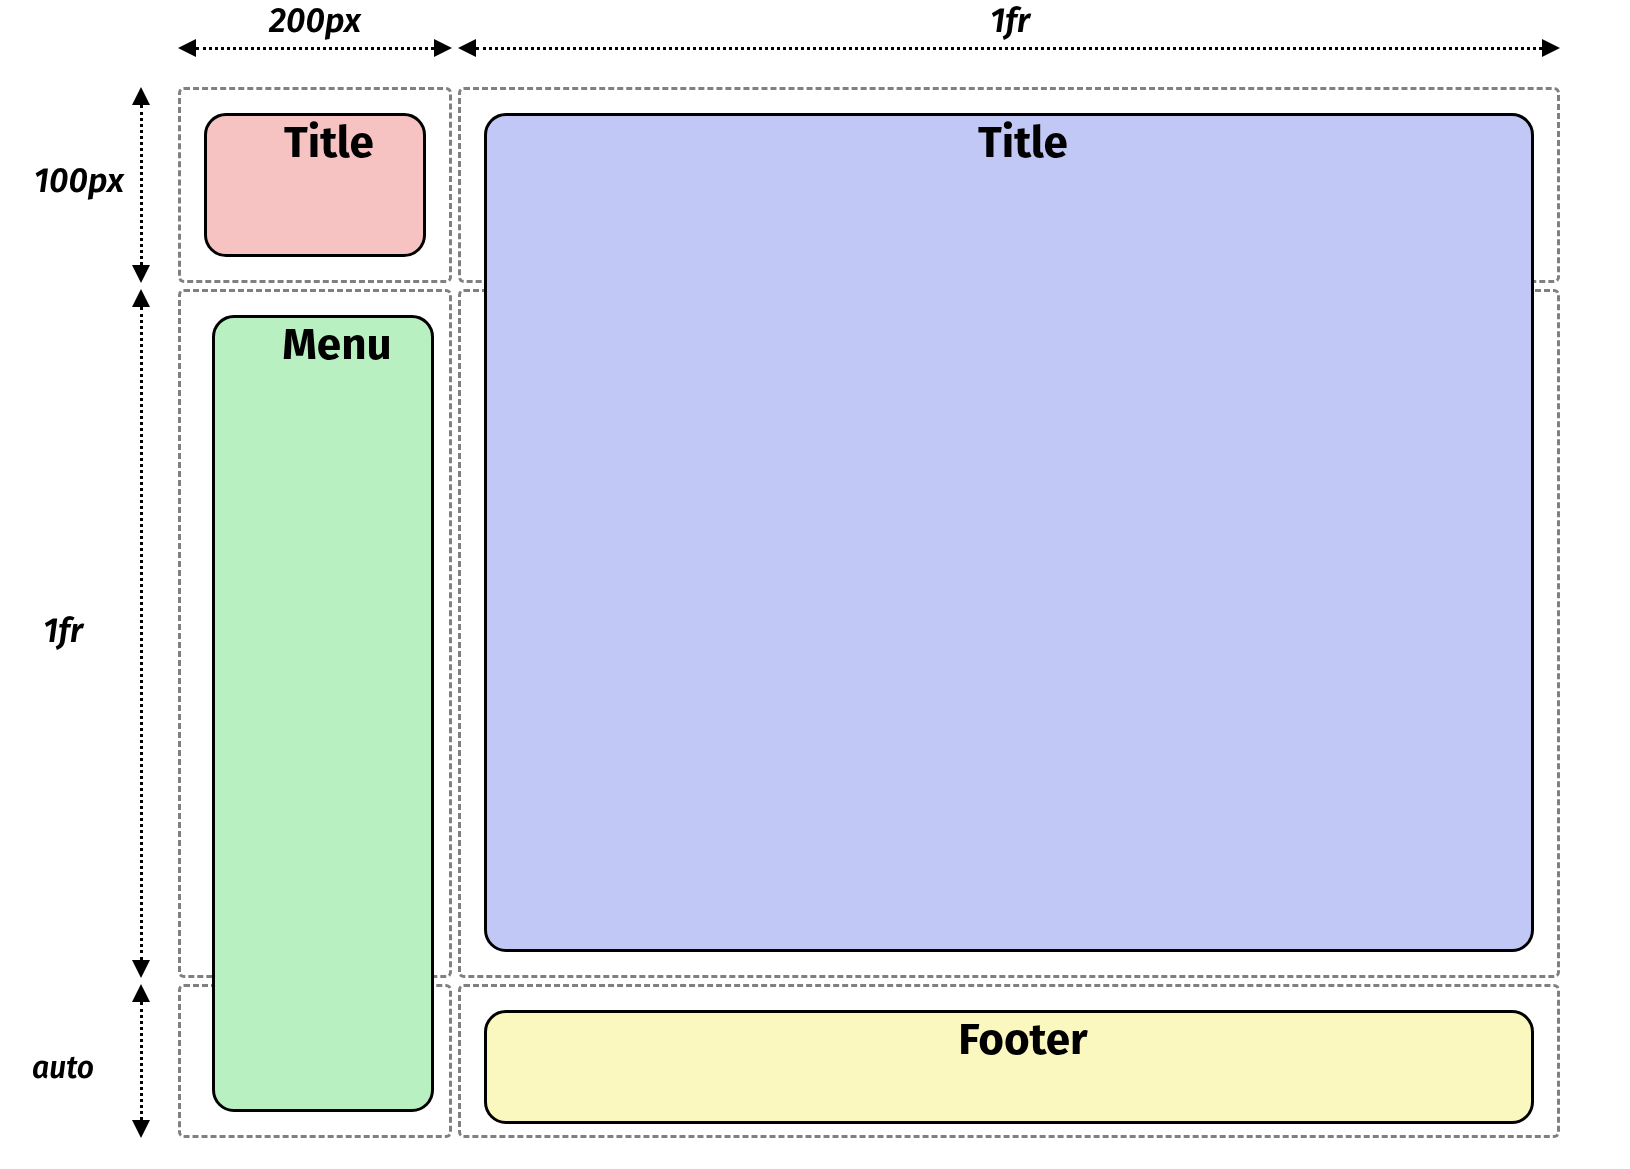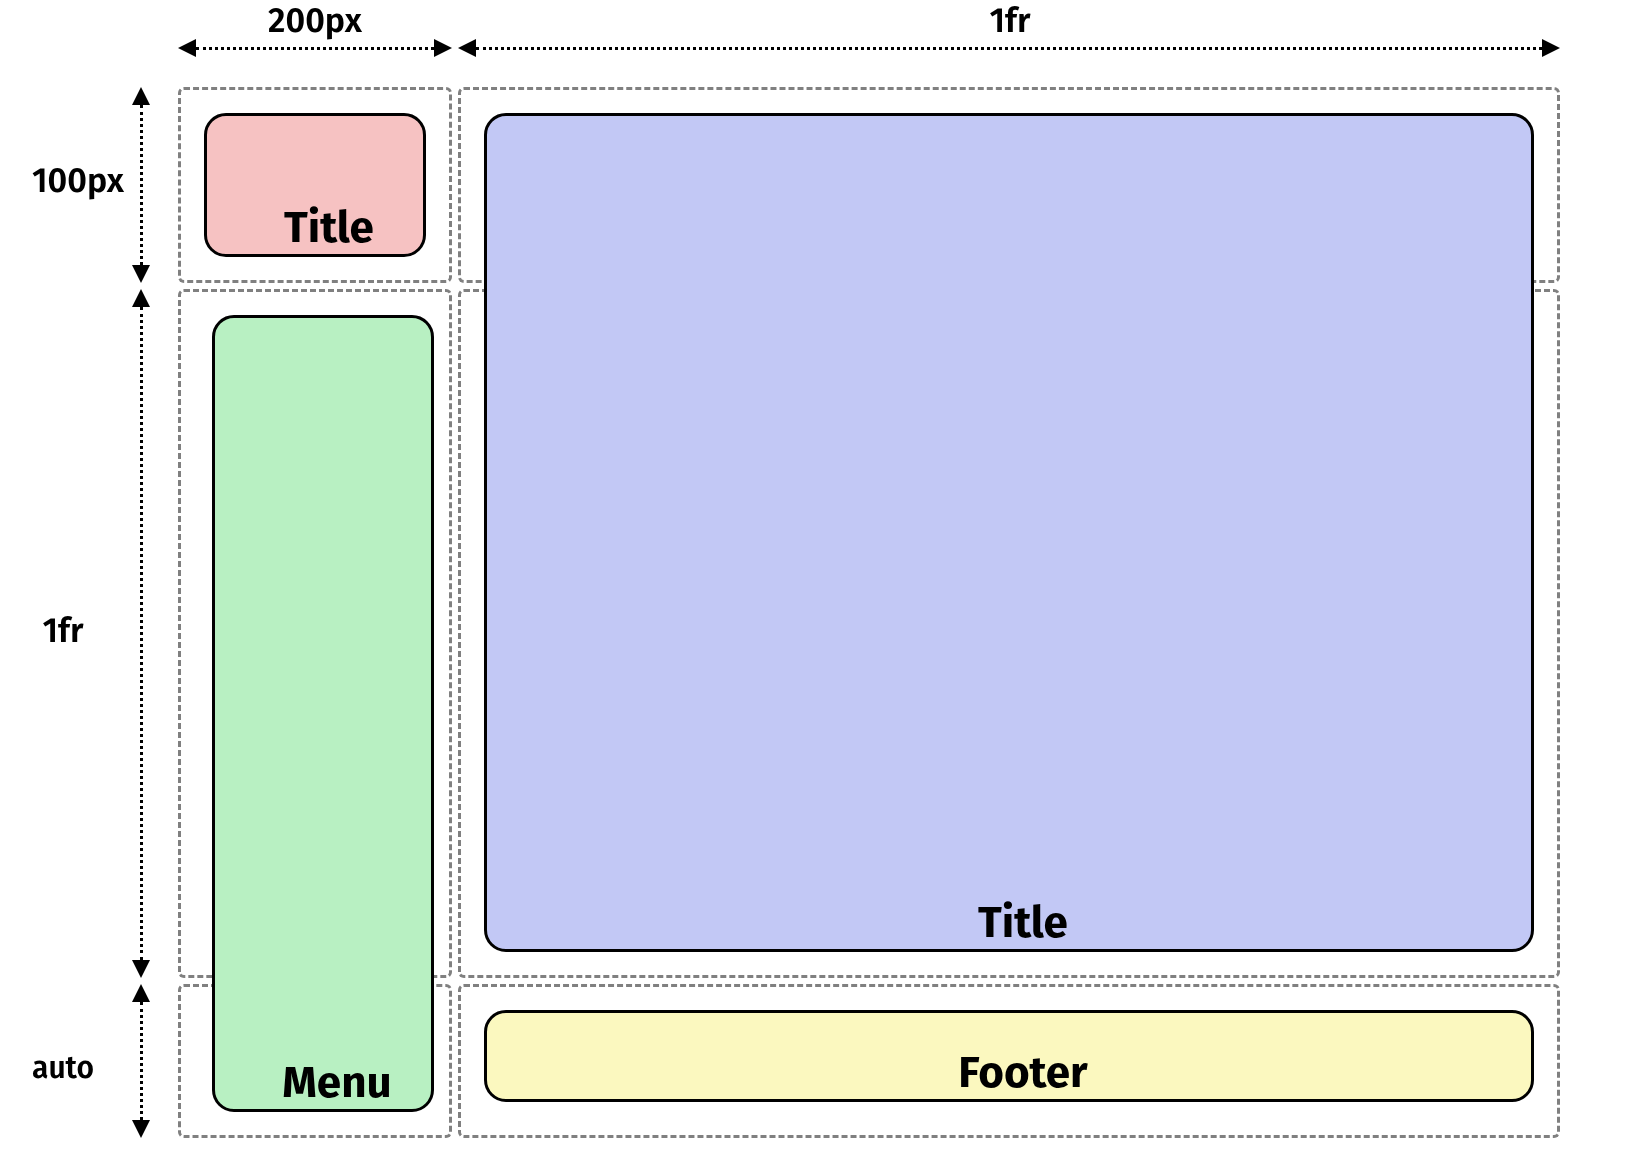--- a/index.html
+++ b/index.html
@@ -17,20 +17,21 @@
     height: 1169px;
   }
 
   
   .dim-label {
     position: absolute;
     font-size: 34px;
     font-weight: 600;
     color: #000;
     text-align: center;
+    font-style: italic;
   }
 
   
   .dim-h {
     position: absolute;
     height: 0;
     border-top: 3px dotted #000;
   }
   
   .dim-v {
@@ -72,21 +73,21 @@
     border: 3px dashed #808080;
     border-radius: 6px;
   }
 
   
   .region {
     position: absolute;
     border: 3px solid #000;
     border-radius: 22px;
     display: flex;
-    align-items: flex-end;
+    align-items: flex-start;
     justify-content: center;
     font-size: 44px;
     font-weight: 700;
     color: #000;
     padding-left: 28px;
   }
   .title-box  { background: #f6c2c2; }
   .menu-box   { background: #b8f0c2; }
   .main-box   { background: #c2c8f5; }
   .footer-box { background: #fbf8bf; }
@@ -134,17 +135,17 @@
   </div>
 
   <div class="region menu-box" style="left:212px; top:315px; width:222px; height:797px;">
     <span>Menu</span>
   </div>
 
   <div class="region main-box" style="left:484px; top:113px; width:1050px; height:839px;">
     <span>Title</span>
   </div>
 
-  <div class="region footer-box" style="left:484px; top:1010px; width:1050px; height:92px;">
+  <div class="region footer-box" style="left:484px; top:1010px; width:1050px; height:114px;">
     <span>Footer</span>
   </div>
 
 </div>
 
 </body></html>

